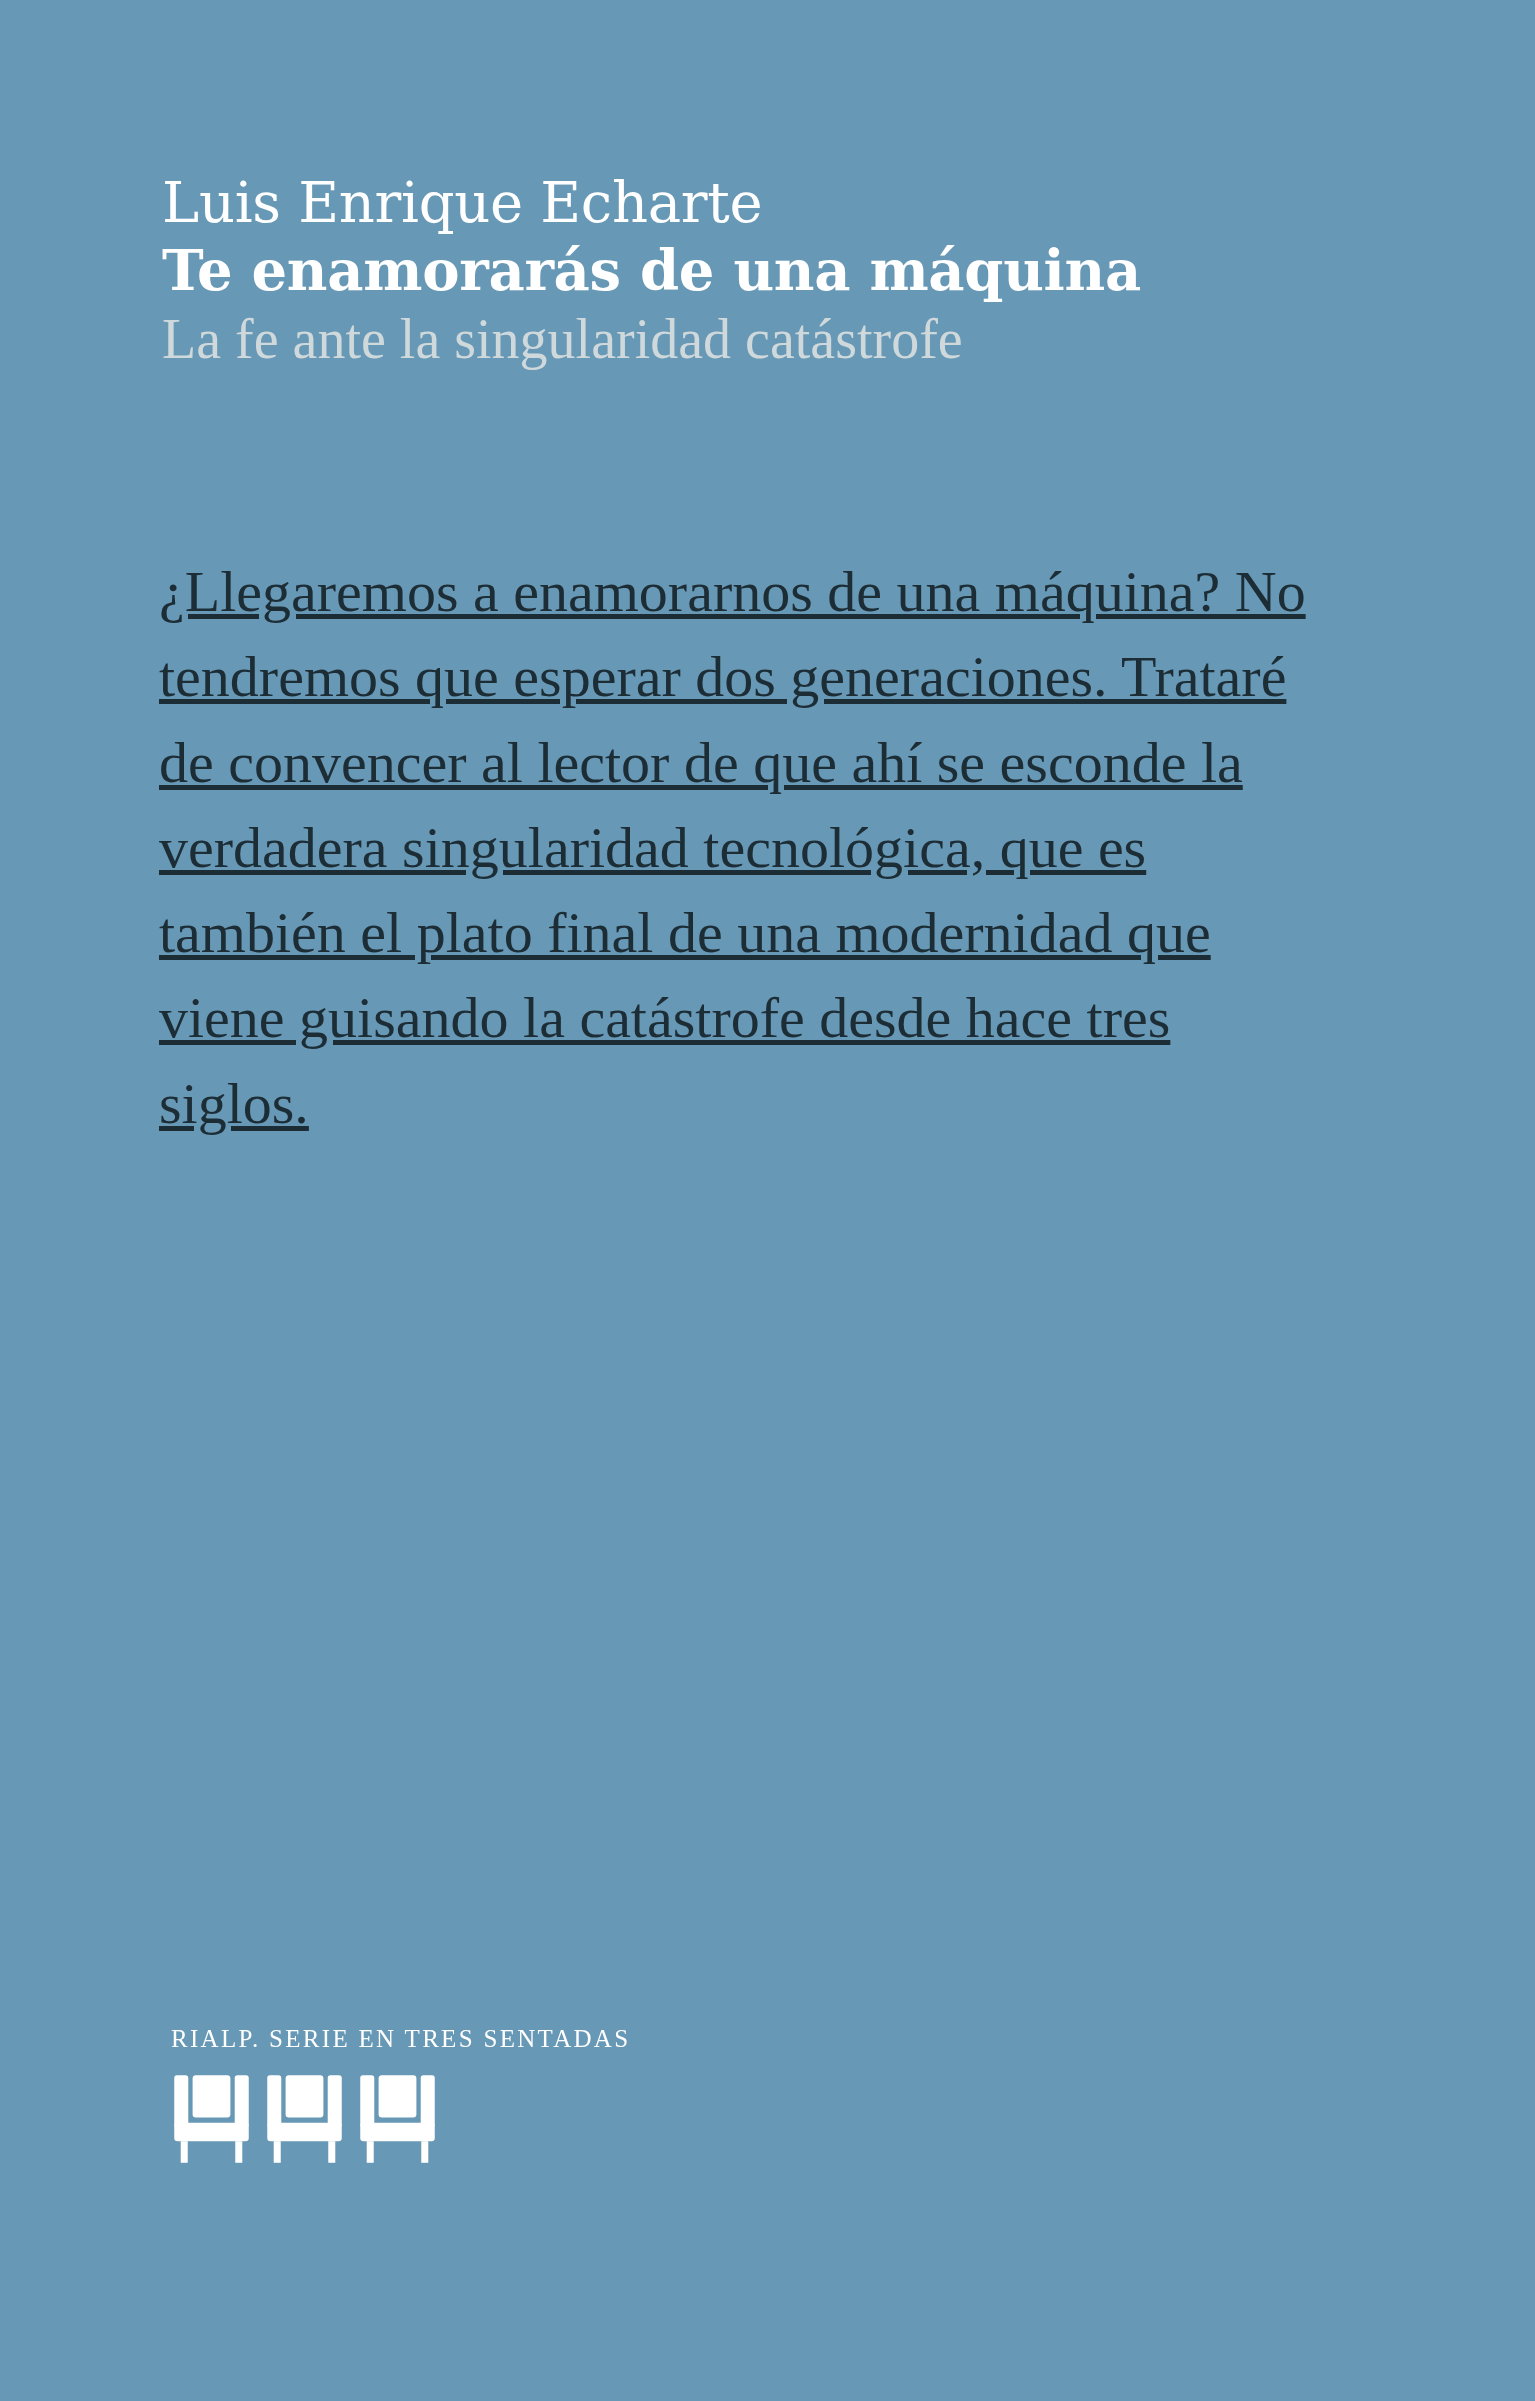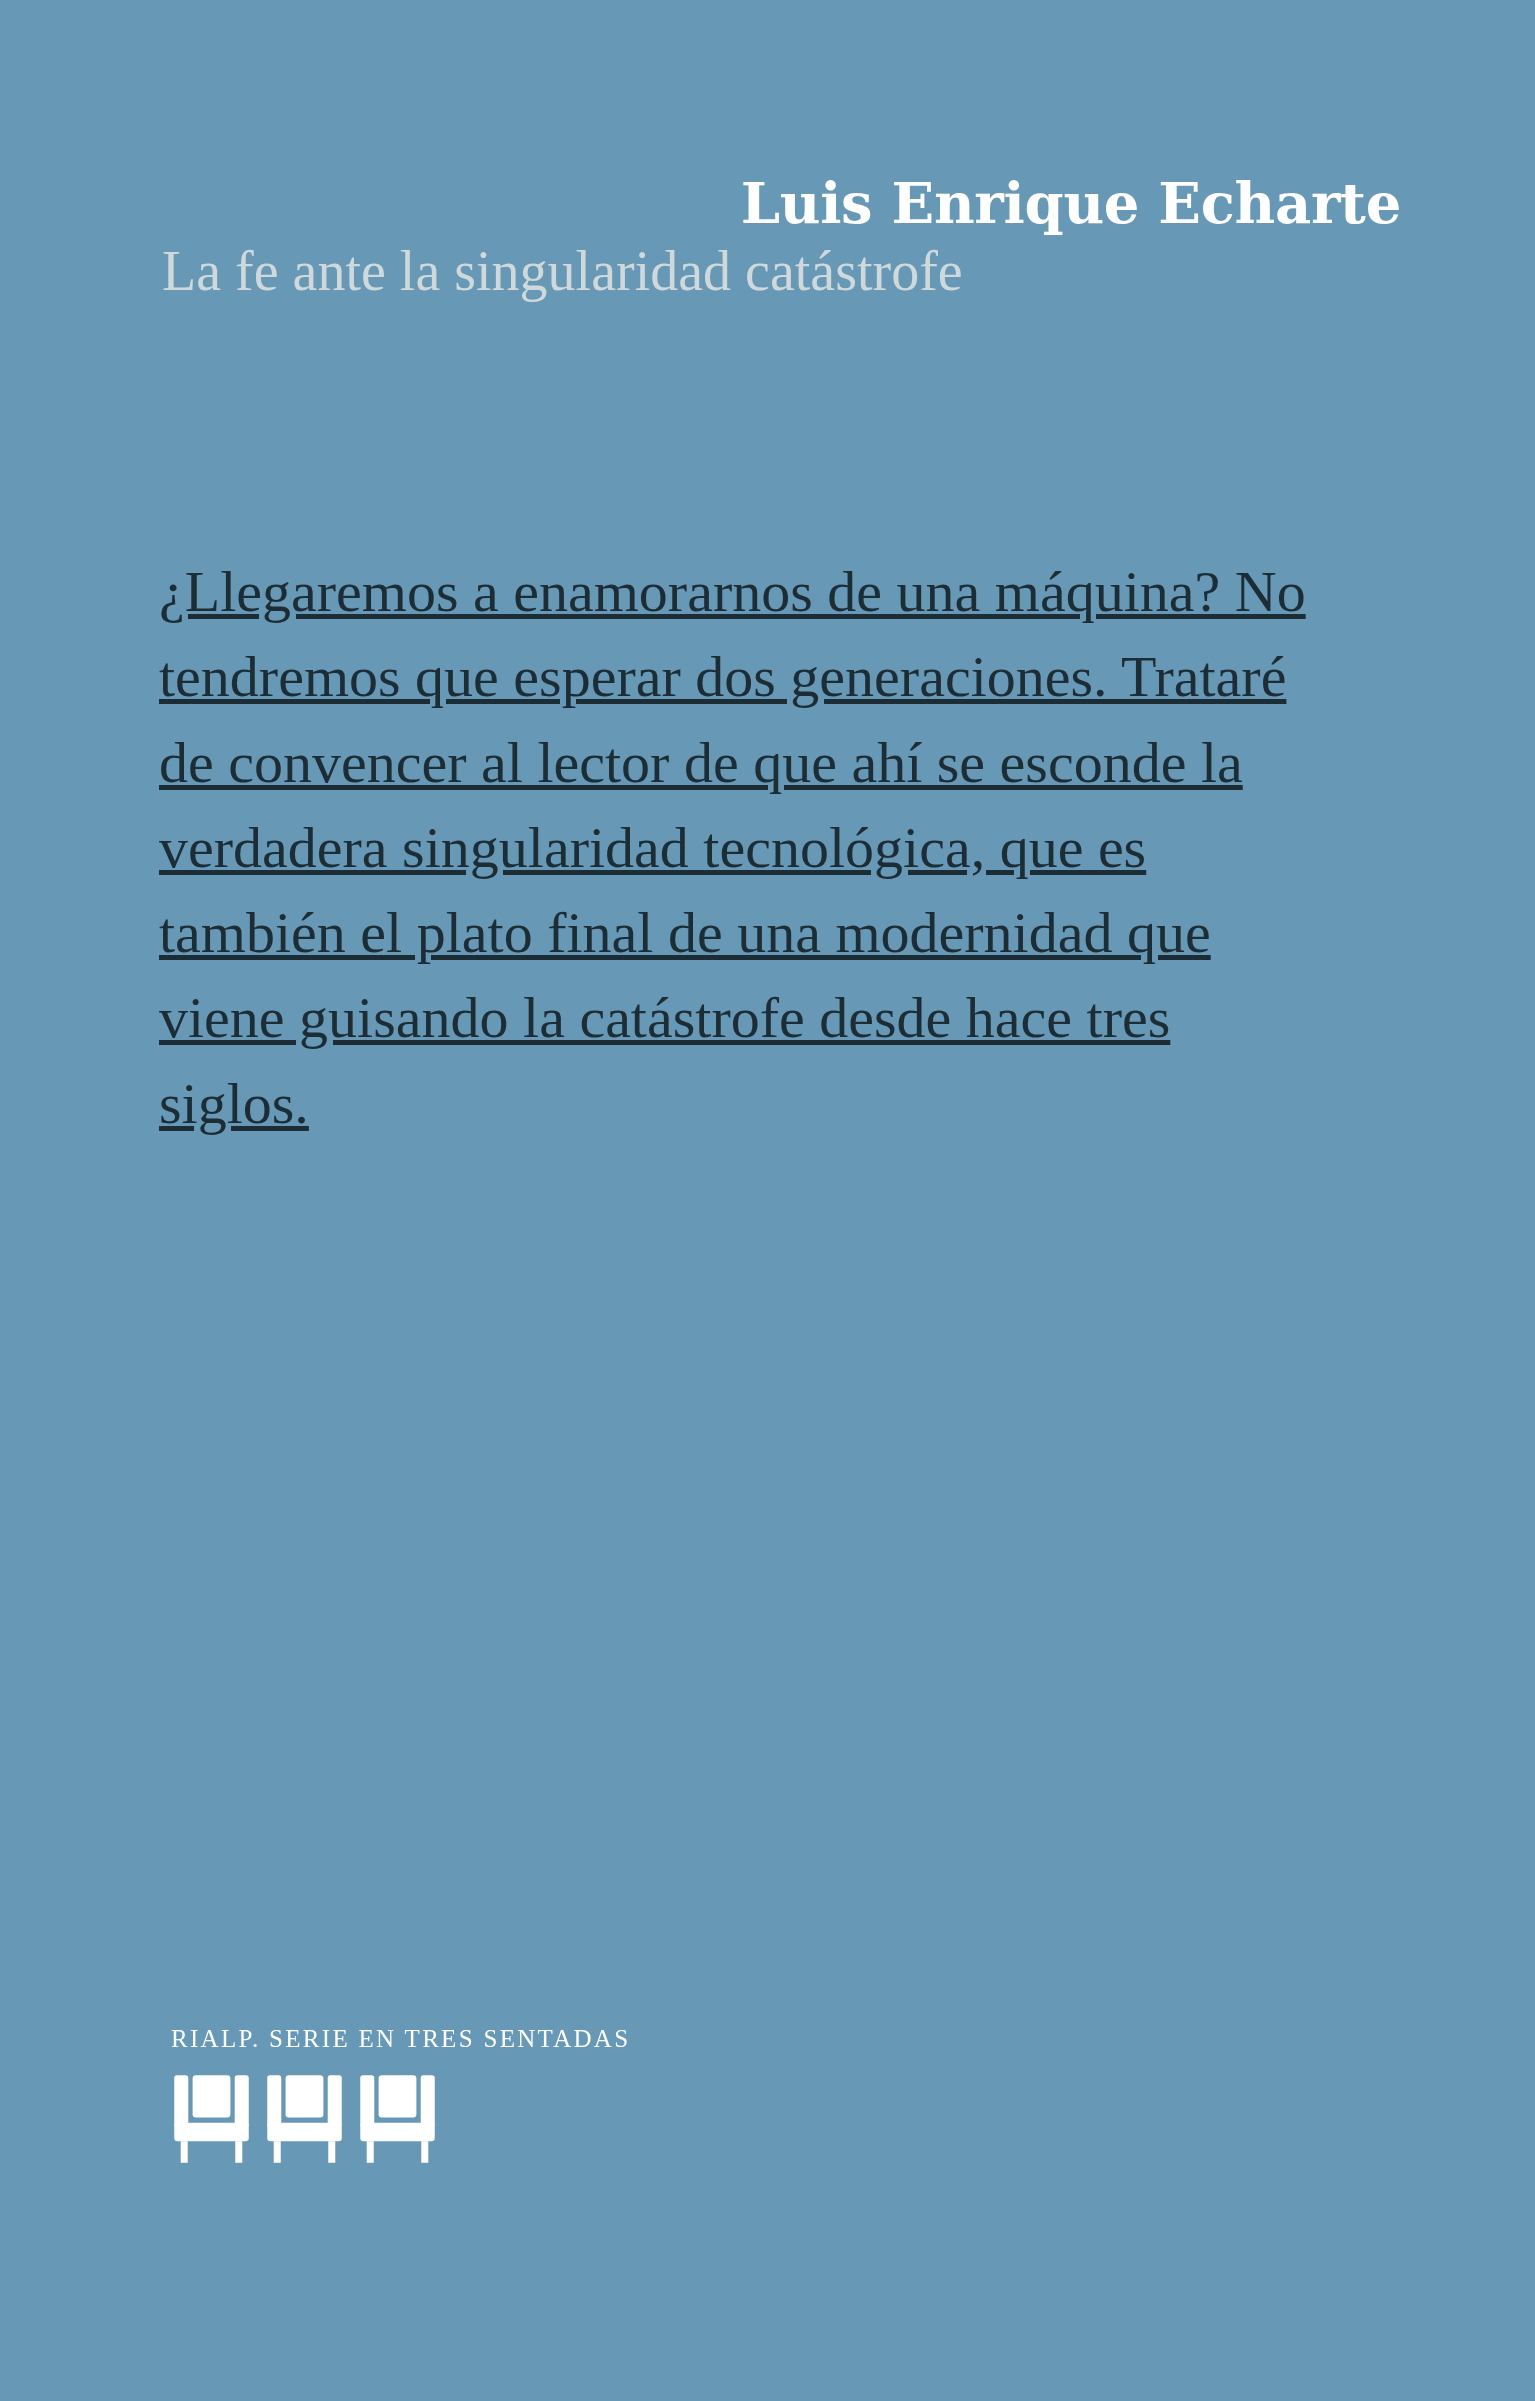--- a/index.html
+++ b/index.html
@@ -22,27 +22,26 @@
     padding: 0;
   }
   .header-block {
     position: absolute;
     left: 162px;
     top: 172px;
     width: 1239px;
   }
   .author {
     font-family: "DejaVu Serif", serif;
-    font-weight: bold;
+    font-weight: normal;
     font-size: 56px;
     line-height: 1.12;
     color: #ffffff;
     letter-spacing: -0.3px;
     margin: 0 0 4.3px 0;
-    text-align: right;
   }
   .title {
     font-family: "DejaVu Serif", serif;
     font-weight: bold;
     font-size: 56px;
     line-height: 1.12;
     color: #ffffff;
     letter-spacing: -0.3px;
     margin: 0 0 5.4px 0;
   }
@@ -94,20 +93,21 @@
     height: 93px;
   }
 </style>
 </head>
 <body>
 
 <div class="cover">
 
   <div class="header-block">
     <div class="author">Luis Enrique Echarte</div>
+    <div class="title">Te enamorarás de una máquina</div>
     <div class="subtitle">La fe ante la singularidad catástrofe</div>
   </div>
 
   <div class="blurb">
     <p>¿Llegaremos a enamorarnos de una máquina? No tendremos que esperar dos generaciones. Trataré de convencer al lector de que ahí se esconde la verdadera singularidad tecnológica, que es también el plato final de una modernidad que viene guisando la catástrofe desde hace tres siglos.</p>
   </div>
 
   <div class="series-block">
     <div class="series-label">Rialp. Serie en tres sentadas</div>
     <div class="chairs">

